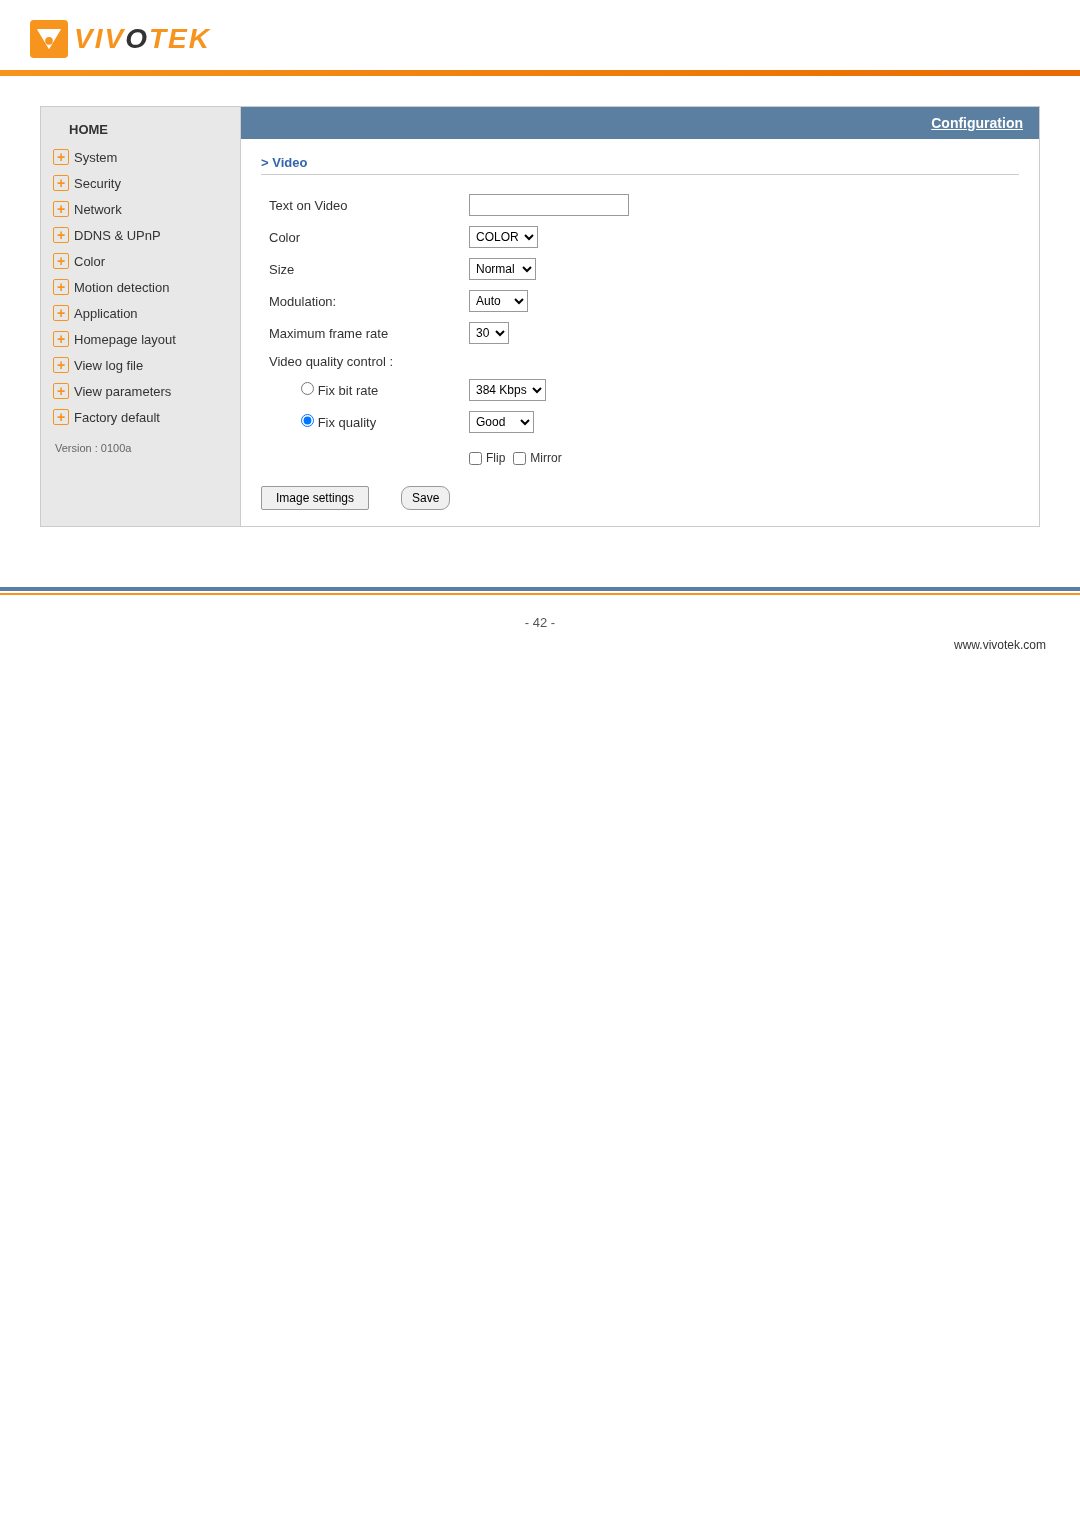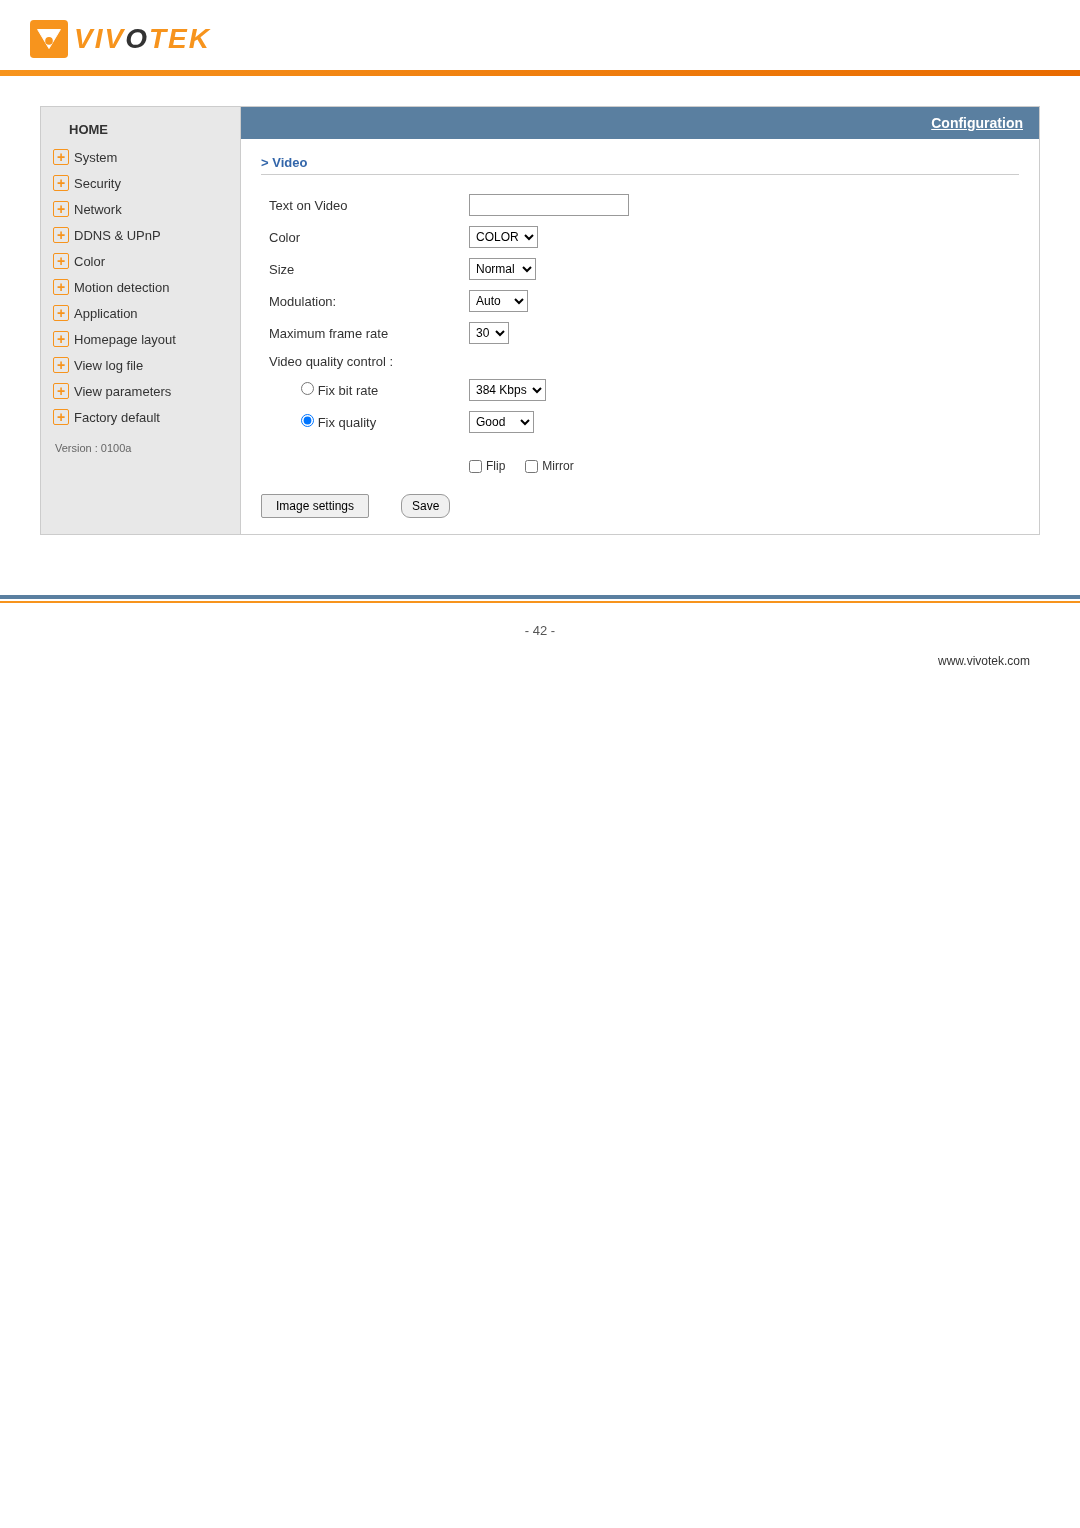--- a/index.html
+++ b/index.html
@@ -148,22 +148,22 @@
       border: 1px solid #999;
       padding: 1px 2px;
       font-size: 12px;
       height: 22px;
       background: #fff;
     }
 
     .checkbox-row {
       display: flex;
       align-items: center;
-      gap: 20px;
-      margin-top: 16px;
+      gap: 8px;
+      margin-top: 8px;
     }
     .checkbox-row label {
       display: flex;
       align-items: center;
       gap: 4px;
       font-size: 12px;
     }
 
     .button-row {
       display: flex;
@@ -203,22 +203,22 @@
     }
 
     .page-footer {
       text-align: center;
       margin-top: 20px;
       font-size: 13px;
       color: #555;
     }
     .page-footer-url {
       text-align: right;
-      margin-top: 16px;
-      padding-right: 50px;
+      margin-top: 8px;
+      padding-right: 34px;
       font-size: 12px;
       color: #333;
     }
   </style>
 </head>
 <body>
 
 <div class="header">
   <div class="logo-area">
 

